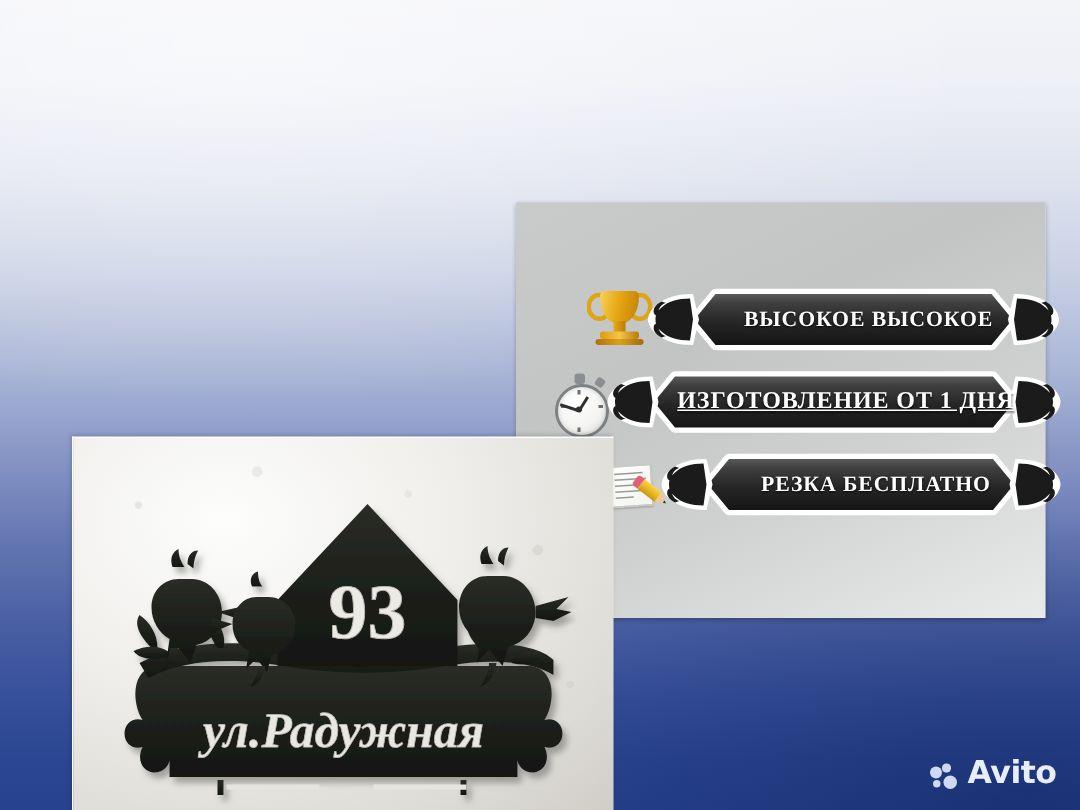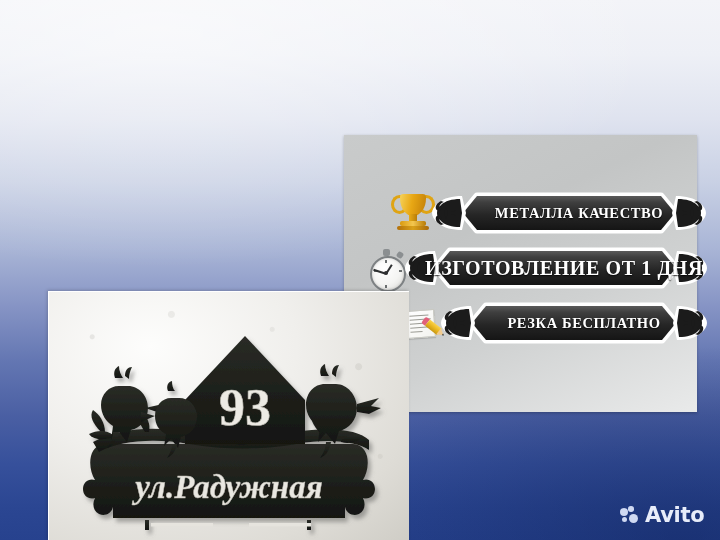--- a/index.html
+++ b/index.html
@@ -139,21 +139,21 @@
     display:flex;align-items:center;justify-content:center;
     font-family:"Liberation Serif", serif;
     font-weight:700;color:#ffffff;
     letter-spacing:.6px;white-space:nowrap;
     text-shadow:0 1px 1.5px rgba(0,0,0,.85);
     pointer-events:none;
   }
   #plq1{left:443px;top:193px;width:252px;}
   #plq1 .plaque-text{font-size:14.5px;padding-left:10px;}
   #plq2{left:416px;top:248px;width:280px;}
-  #plq2 .plaque-text{font-size:20px;padding-left:8px;}
+  #plq2 .plaque-text{font-size:16px;padding-left:8px;text-decoration:underline;}
   #plq3{left:452px;top:303px;width:244px;}
   #plq3 .plaque-text{font-size:14.5px;padding-left:10px;}
 
   
   #photo{
     position:absolute;left:48px;top:291px;width:360px;height:249px;
     background:
       radial-gradient(ellipse at 28% 22%, #fdfdfc 0%, #f0efec 40%, #dedcd6 78%, #cfcdc6 100%);
     border-top:1.5px solid #ffffff;
     border-left:1.5px solid #ffffff;
@@ -170,21 +170,21 @@
       radial-gradient(circle at 18% 62%, rgba(160,158,150,.16) 0 3px, transparent 4px),
       radial-gradient(circle at 48% 78%, rgba(160,158,150,.14) 0 2px, transparent 3px),
       radial-gradient(circle at 74% 88%, rgba(160,158,150,.18) 0 3px, transparent 4px),
       radial-gradient(circle at 92% 66%, rgba(160,158,150,.14) 0 2px, transparent 3px);
   }
   #sign-svg{position:absolute;left:0;top:0;width:360px;height:249px;}
 
   
   #avito{
     position:absolute;left:620px;top:503px;
-    display:flex;align-items:center;gap:5px;
+    display:flex;align-items:flex-end;gap:5px;
     -webkit-user-select:none;user-select:none;
   }
   #avito .dots{position:relative;width:20px;height:18px;}
   #avito .dots i{position:absolute;border-radius:50%;background:#cfd9f2;display:block;}
   #avito .d1{left:0;top:2px;width:8px;height:8px;background:#e8edfa;}
   #avito .d2{left:8px;top:0px;width:5.5px;height:5.5px;background:#b9c8ec;}
   #avito .d3{left:1.5px;top:11px;width:5px;height:5px;background:#b9c8ec;}
   #avito .d4{left:9px;top:8px;width:9px;height:9px;background:#e8edfa;}
   #avito .word{
     font-family:"DejaVu Sans", sans-serif;font-weight:700;font-size:21px;
@@ -274,21 +274,21 @@
       </g>
       <g fill="#1b1b1b">
         <path d="M28,7 C20,7 13,9 9,13 C6,15.5 5,18 5,21 C5,24 6,26.5 9,29 C13,33 20,35 28,35 L30,21 Z"></path>
         <path d="M9,9 C5,11 3,14 4,17 C5,19 8,19 9,17 C10,15 8,14 7,15 C8,12 10,10.5 12,10 Z"></path>
         <path d="M9,33 C5,31 3,28 4,25 C5,23 8,23 9,25 C10,27 8,28 7,27 C8,30 10,31.5 12,32 Z"></path>
         <path d="M17,21 L24,18.5 L24,23.5 Z"></path>
         <rect x="14" y="20" width="9" height="2"></rect>
         <path d="M14,15 L16,21 L14,27 L12,21 Z"></path>
       </g>
     </svg>
-    <div class="plaque-text">МЕТАЛЛА КАЧЕСТВО</div>
+    <div class="plaque-text">ВЫСОКОЕ ВЫСОКОЕ</div>
   </div>
 
   <div class="plaque" id="plq2">
     <svg class="plaque-svg" viewBox="0 0 280 40" preserveAspectRatio="none">
       <defs>
         <linearGradient id="pg2" x1="0" y1="0" x2="0" y2="1">
           <stop offset="0%" stop-color="#5a5a5a"></stop>
           <stop offset="18%" stop-color="#3f3f3f"></stop>
           <stop offset="55%" stop-color="#262626"></stop>
           <stop offset="100%" stop-color="#151515"></stop>

